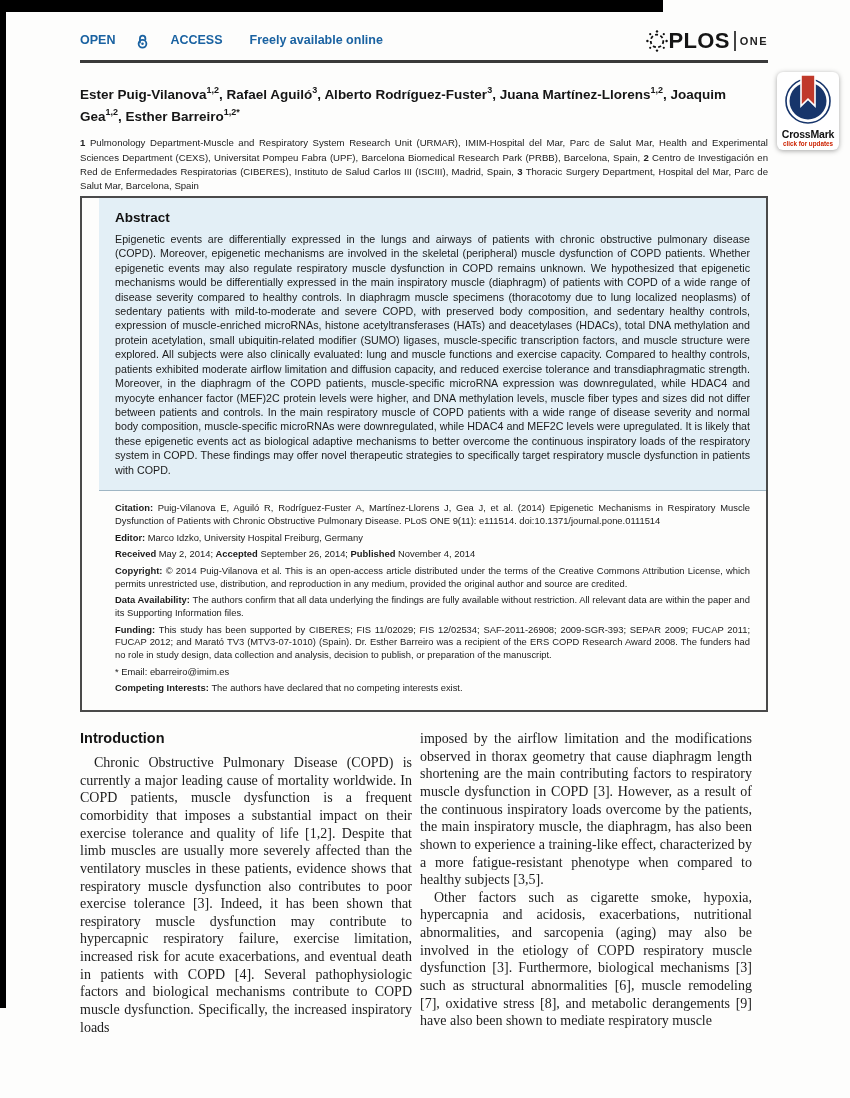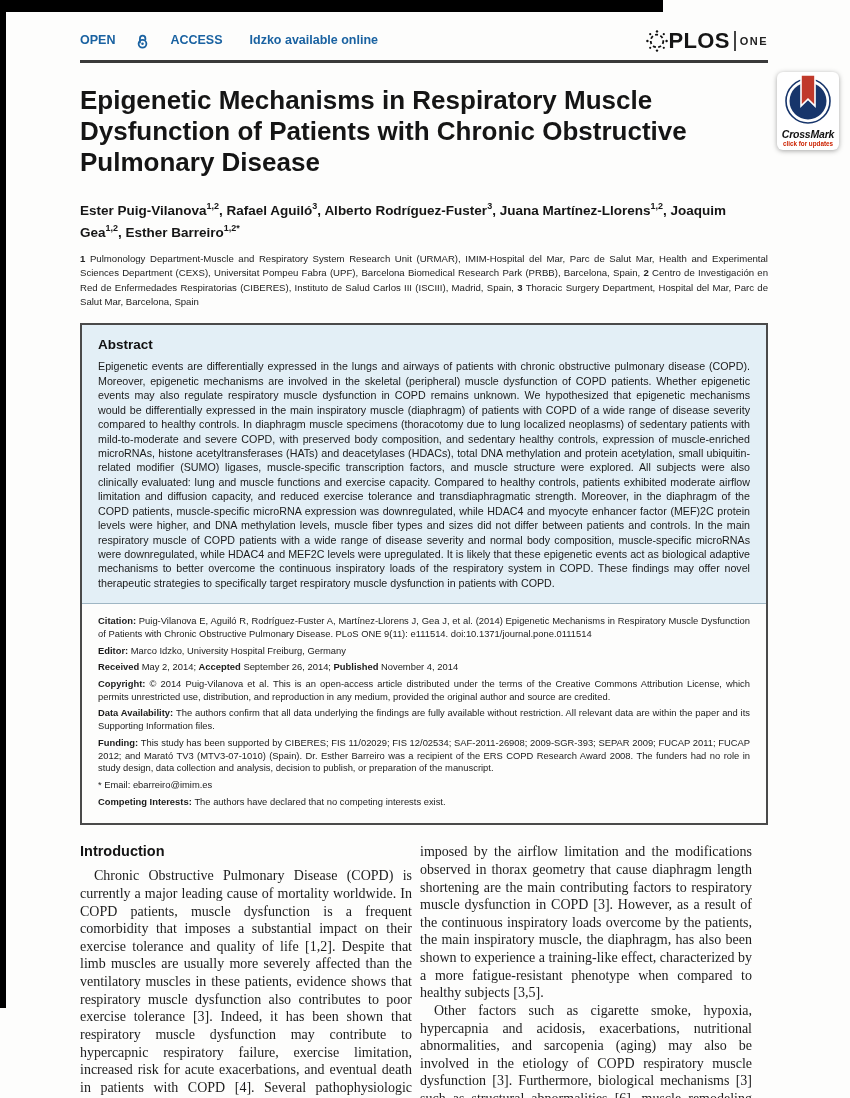--- a/index.html
+++ b/index.html
@@ -22,40 +22,40 @@
   .plos-one { font-size:11px; font-weight:700; letter-spacing:1.5px; color:#222; }
   .header-rule { height:3px; background:#3a3a3a; margin-top:6px; }
 
   h1.title { font-size:26px; line-height:1.2; margin:22px 0 0; max-width:660px;
     font-weight:700; color:#151515; }
   .authors { margin:20px 0 0; font-size:13.5px; font-weight:700; line-height:1.6; color:#151515; }
   .authors sup { font-size:9px; }
   .affil { margin:9px 0 0; font-size:9.6px; line-height:1.5; text-align:justify; color:#222; }
   .affil b { font-weight:700; }
 
-  .info-box { margin-top:14px; border:2px solid #4a4a4a; }
+  .info-box { margin-top:2px; border:2px solid #4a4a4a;padding-left:17px; }
   .abstract { background:#E3EFF6; padding:12px 16px 13px; border-bottom:1px solid #9fb6c4; }
   .abstract h2 { font-size:13.5px; margin:0 0 7px; font-weight:700; }
   .abstract p { margin:0; font-size:10.7px; line-height:1.35; text-align:justify; color:#1b1b1b; }
   .meta { padding:7px 16px 11px; font-size:9.4px; line-height:1.35; color:#1b1b1b; }
   .meta .row { margin:4px 0; text-align:justify; }
   .meta b { font-weight:700; }
 
   .body-cols { display:flex; gap:8px; margin-top:18px; font-family:"Liberation Serif", serif; }
   .col { width:332px; }
   .sec { font-family:"Liberation Sans", sans-serif; font-size:14.5px; margin:0 0 8px; font-weight:700; color:#151515; }
   .col p { margin:0; font-size:14px; line-height:1.26; text-align:justify; color:#1c1c1c; }
   .col p.ind { text-indent:14px; }
 
   .crossmark {
     position:absolute; left:777px; top:72px; width:62px; text-align:center;
     background:#fff; border-radius:6px; padding:2px 0 3px;
     box-shadow:0 1px 5px rgba(0,0,0,0.35); cursor:pointer;
   }
-  .cm-title { font-size:10.5px; font-weight:700; color:#111; margin-top:0px; letter-spacing:-0.2px;font-style:italic; }
+  .cm-title { font-size:10.5px; font-weight:700; color:#111; margin-top:0px; letter-spacing:-0.2px; }
   .cm-sub { font-size:6.3px; color:#CC2200; font-weight:700; }
 
   .footer { position:absolute; left:80px; width:688px; top:1044px; font-size:11px; color:#111;
     display:flex; justify-content:space-between; }
   .pageno { position:absolute; left:50%; transform:translateX(-50%); }
 </style>
 </head>
 <body>
 
 <div id="page">
@@ -67,21 +67,21 @@
       <div class="oa">
         <span>OPEN</span>
         <span style="display:inline-flex;">
           <svg width="15" height="16" viewBox="0 0 20 21">
             <path d="M6.6 12.5 V7 a3.6 3.6 0 0 1 7.2 0 V8.6" fill="none" stroke="#1A62A1" stroke-width="2.4" stroke-linecap="round"></path>
             <circle cx="10" cy="14.2" r="5.2" fill="none" stroke="#1A62A1" stroke-width="2.4"></circle>
             <circle cx="10" cy="14.2" r="1.7" fill="#1A62A1"></circle>
           </svg>
         </span>
         <span>ACCESS</span>
-        <span class="oa-free">Idzko available online</span>
+        <span class="oa-free">Freely available online</span>
       </div>
       <div class="plos">
         <span style="display:inline-flex;">
           <svg width="24" height="24" viewBox="0 0 24 24">
             <circle cx="12" cy="12" r="6.3" fill="none" stroke="#111" stroke-width="1.8" stroke-dasharray="3 2.4"></circle>
             <g fill="#111">
               <circle cx="12" cy="2.4" r="1.2"></circle>
                 <circle cx="18.8" cy="5.2" r="1.1"></circle>
               <circle cx="21.6" cy="12" r="1.2"></circle>
                 <circle cx="18.8" cy="18.8" r="1.1"></circle>
@@ -92,21 +92,20 @@
             </g>
           </svg>
         </span>
         <span class="plos-name">PLOS</span>
         <span class="plos-div"></span>
         <span class="plos-one">ONE</span>
       </div>
     </div>
     <div class="header-rule"></div>
 
-    <h1 class="title">Epigenetic Mechanisms in Respiratory Muscle Dysfunction of Patients with Chronic Obstructive Pulmonary Disease</h1>
 
     <p class="authors"><span>Ester Puig-Vilanova</span><sup>1,2</sup>, <span>Rafael Aguiló</span><sup>3</sup>, <span>Alberto Rodríguez-Fuster</span><sup>3</sup>, <span>Juana Martínez-Llorens</span><sup>1,2</sup>, <span>Joaquim Gea</span><sup>1,2</sup>, <span>Esther Barreiro</span><sup>1,2*</sup></p>
 
     <p class="affil"><b>1</b> Pulmonology Department-Muscle and Respiratory System Research Unit (URMAR), IMIM-Hospital del Mar, Parc de Salut Mar, Health and Experimental Sciences Department (CEXS), Universitat Pompeu Fabra (UPF), Barcelona Biomedical Research Park (PRBB), Barcelona, Spain, <b>2</b> Centro de Investigación en Red de Enfermedades Respiratorias (CIBERES), Instituto de Salud Carlos III (ISCIII), Madrid, Spain, <b>3</b> Thoracic Surgery Department, Hospital del Mar, Parc de Salut Mar, Barcelona, Spain</p>
 
     <div class="info-box">
       <div class="abstract">
         <h2>Abstract</h2>
         <p>Epigenetic events are differentially expressed in the lungs and airways of patients with chronic obstructive pulmonary disease (COPD). Moreover, epigenetic mechanisms are involved in the skeletal (peripheral) muscle dysfunction of COPD patients. Whether epigenetic events may also regulate respiratory muscle dysfunction in COPD remains unknown. We hypothesized that epigenetic mechanisms would be differentially expressed in the main inspiratory muscle (diaphragm) of patients with COPD of a wide range of disease severity compared to healthy controls. In diaphragm muscle specimens (thoracotomy due to lung localized neoplasms) of sedentary patients with mild-to-moderate and severe COPD, with preserved body composition, and sedentary healthy controls, expression of muscle-enriched microRNAs, histone acetyltransferases (HATs) and deacetylases (HDACs), total DNA methylation and protein acetylation, small ubiquitin-related modifier (SUMO) ligases, muscle-specific transcription factors, and muscle structure were explored. All subjects were also clinically evaluated: lung and muscle functions and exercise capacity. Compared to healthy controls, patients exhibited moderate airflow limitation and diffusion capacity, and reduced exercise tolerance and transdiaphragmatic strength. Moreover, in the diaphragm of the COPD patients, muscle-specific microRNA expression was downregulated, while HDAC4 and myocyte enhancer factor (MEF)2C protein levels were higher, and DNA methylation levels, muscle fiber types and sizes did not differ between patients and controls. In the main respiratory muscle of COPD patients with a wide range of disease severity and normal body composition, muscle-specific microRNAs were downregulated, while HDAC4 and MEF2C levels were upregulated. It is likely that these epigenetic events act as biological adaptive mechanisms to better overcome the continuous inspiratory loads of the respiratory system in COPD. These findings may offer novel therapeutic strategies to specifically target respiratory muscle dysfunction in patients with COPD.</p>
       </div>

